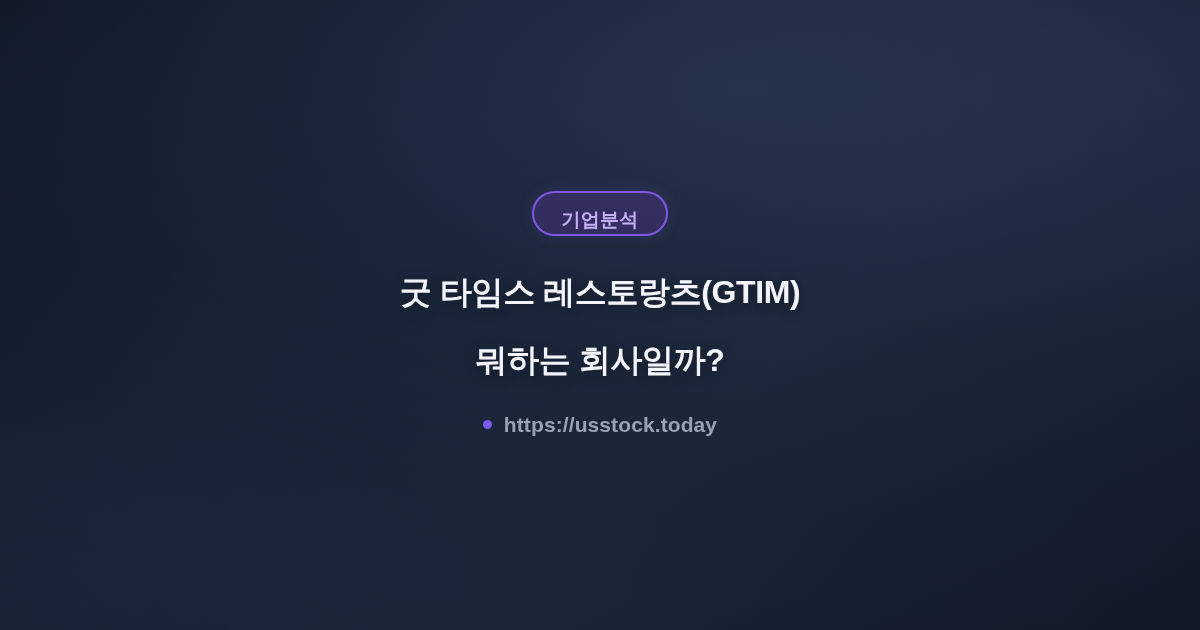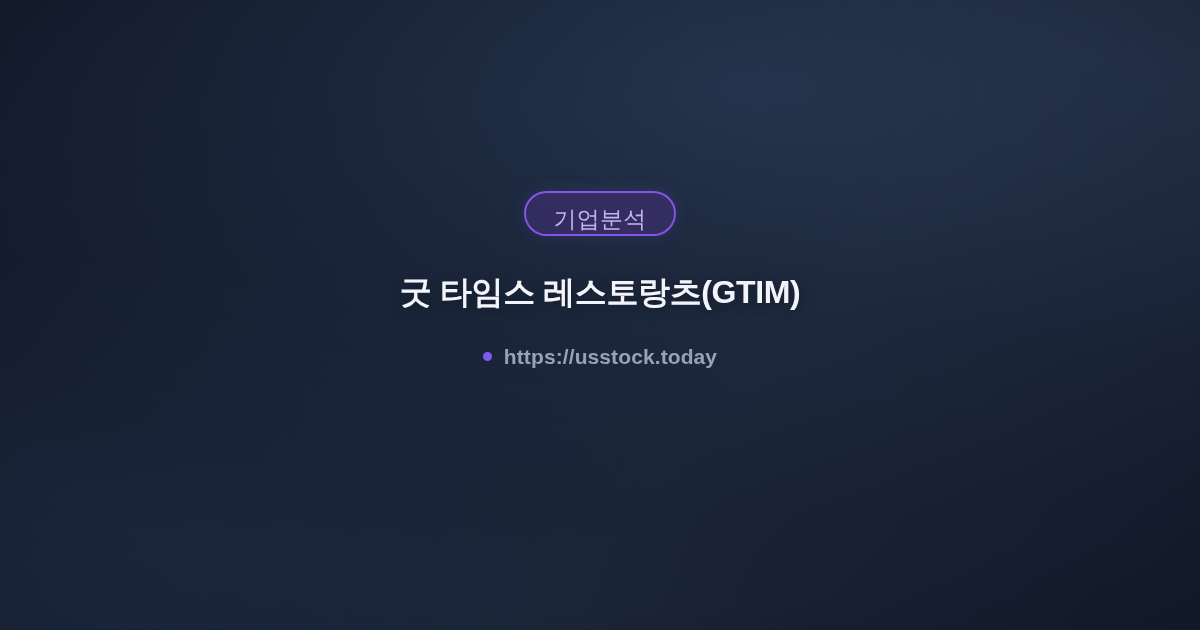--- a/index.html
+++ b/index.html
@@ -59,22 +59,22 @@
     display: inline-flex;
     align-items: center;
     justify-content: center;
     box-sizing: border-box;
     border: 2px solid #8257e5;
     border-radius: 999px;
     background: rgba(82, 49, 140, 0.42);
     box-shadow: 0 0 16px rgba(124, 92, 240, 0.16);
   }
   .badge-label {
-    font-size: 23px;
-    font-weight: 400;
+    font-size: 19px;
+    font-weight: 700;
     letter-spacing: 0.3px;
     color: #c4b1f5;
     line-height: 1;
     white-space: nowrap;
     margin-top: 12px;
   }
 
   
   .headline {
     margin: 0;
@@ -122,20 +122,21 @@
 
 <div id="og-card">
   <div class="content">
 
     <div class="badge">
       <span class="badge-label">기업분석</span>
     </div>
 
     <h1 class="headline">
       <span class="line">굿 타임스 레스토랑츠(GTIM)</span>
+      <span class="line">뭐하는 회사일까?</span>
     </h1>
 
     <div class="url-row">
       <span class="url-bullet"></span>
       <span class="url-text">https://usstock.today</span>
     </div>
 
   </div>
 </div>
 

